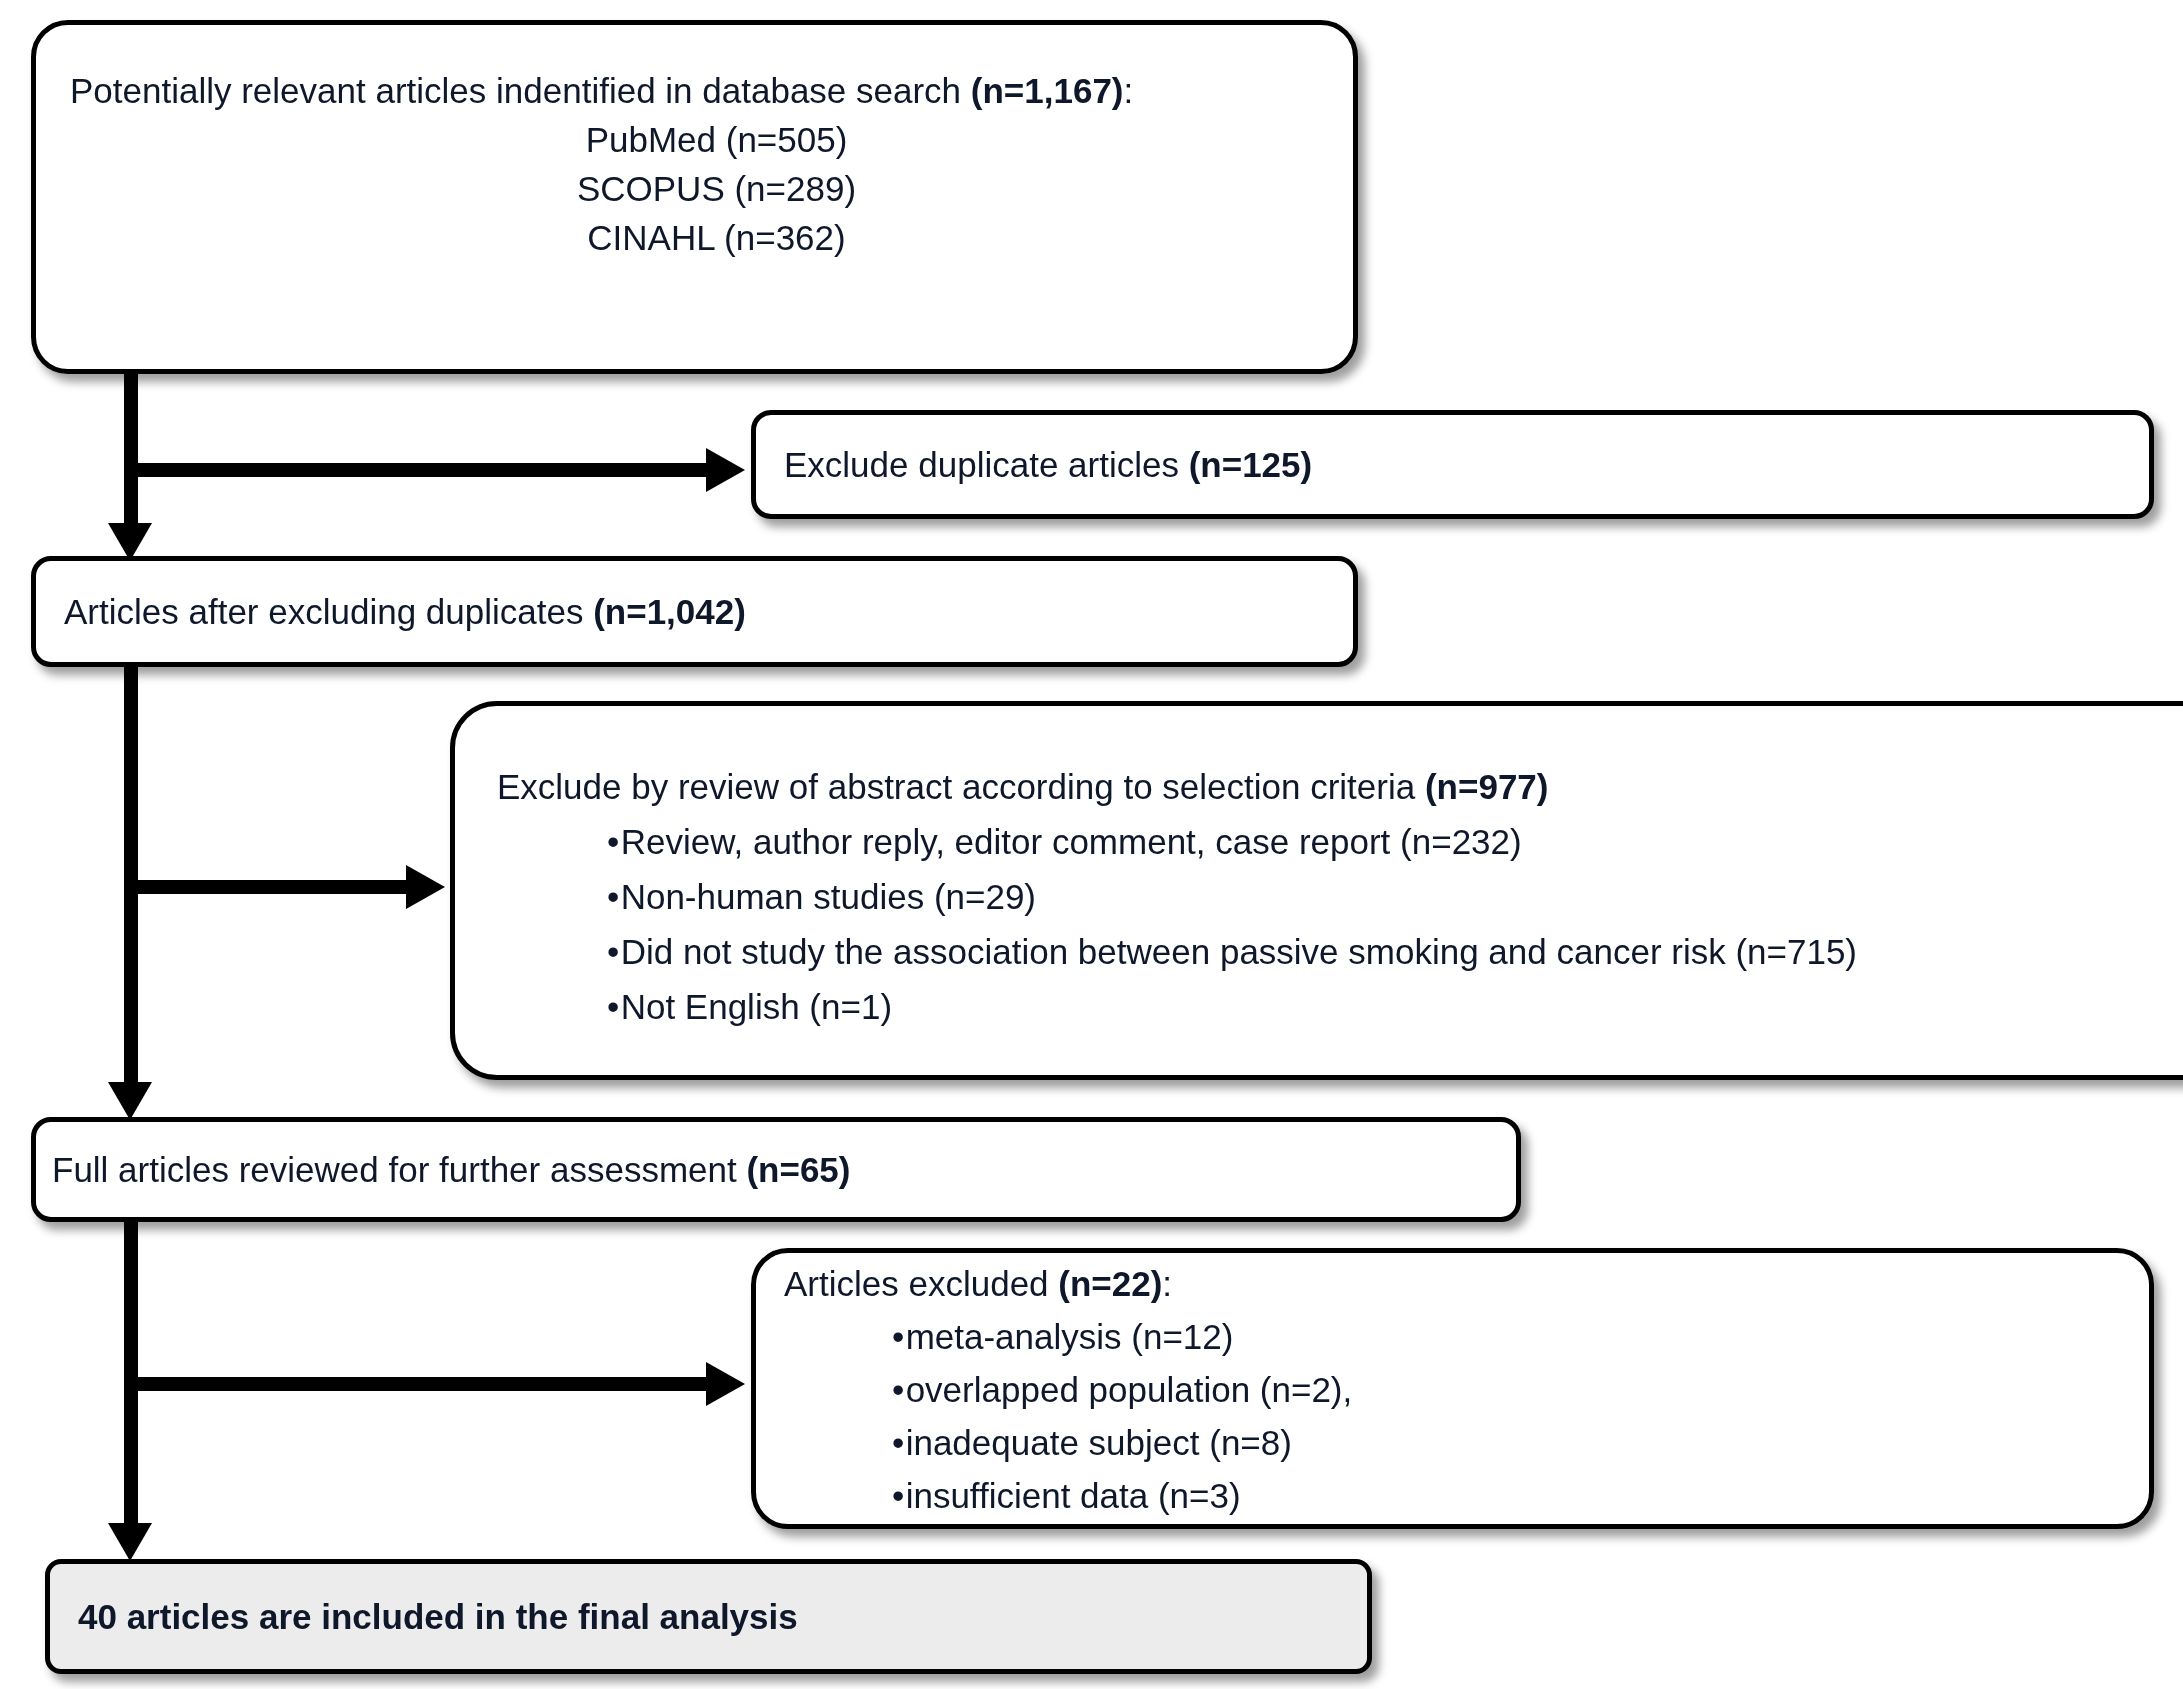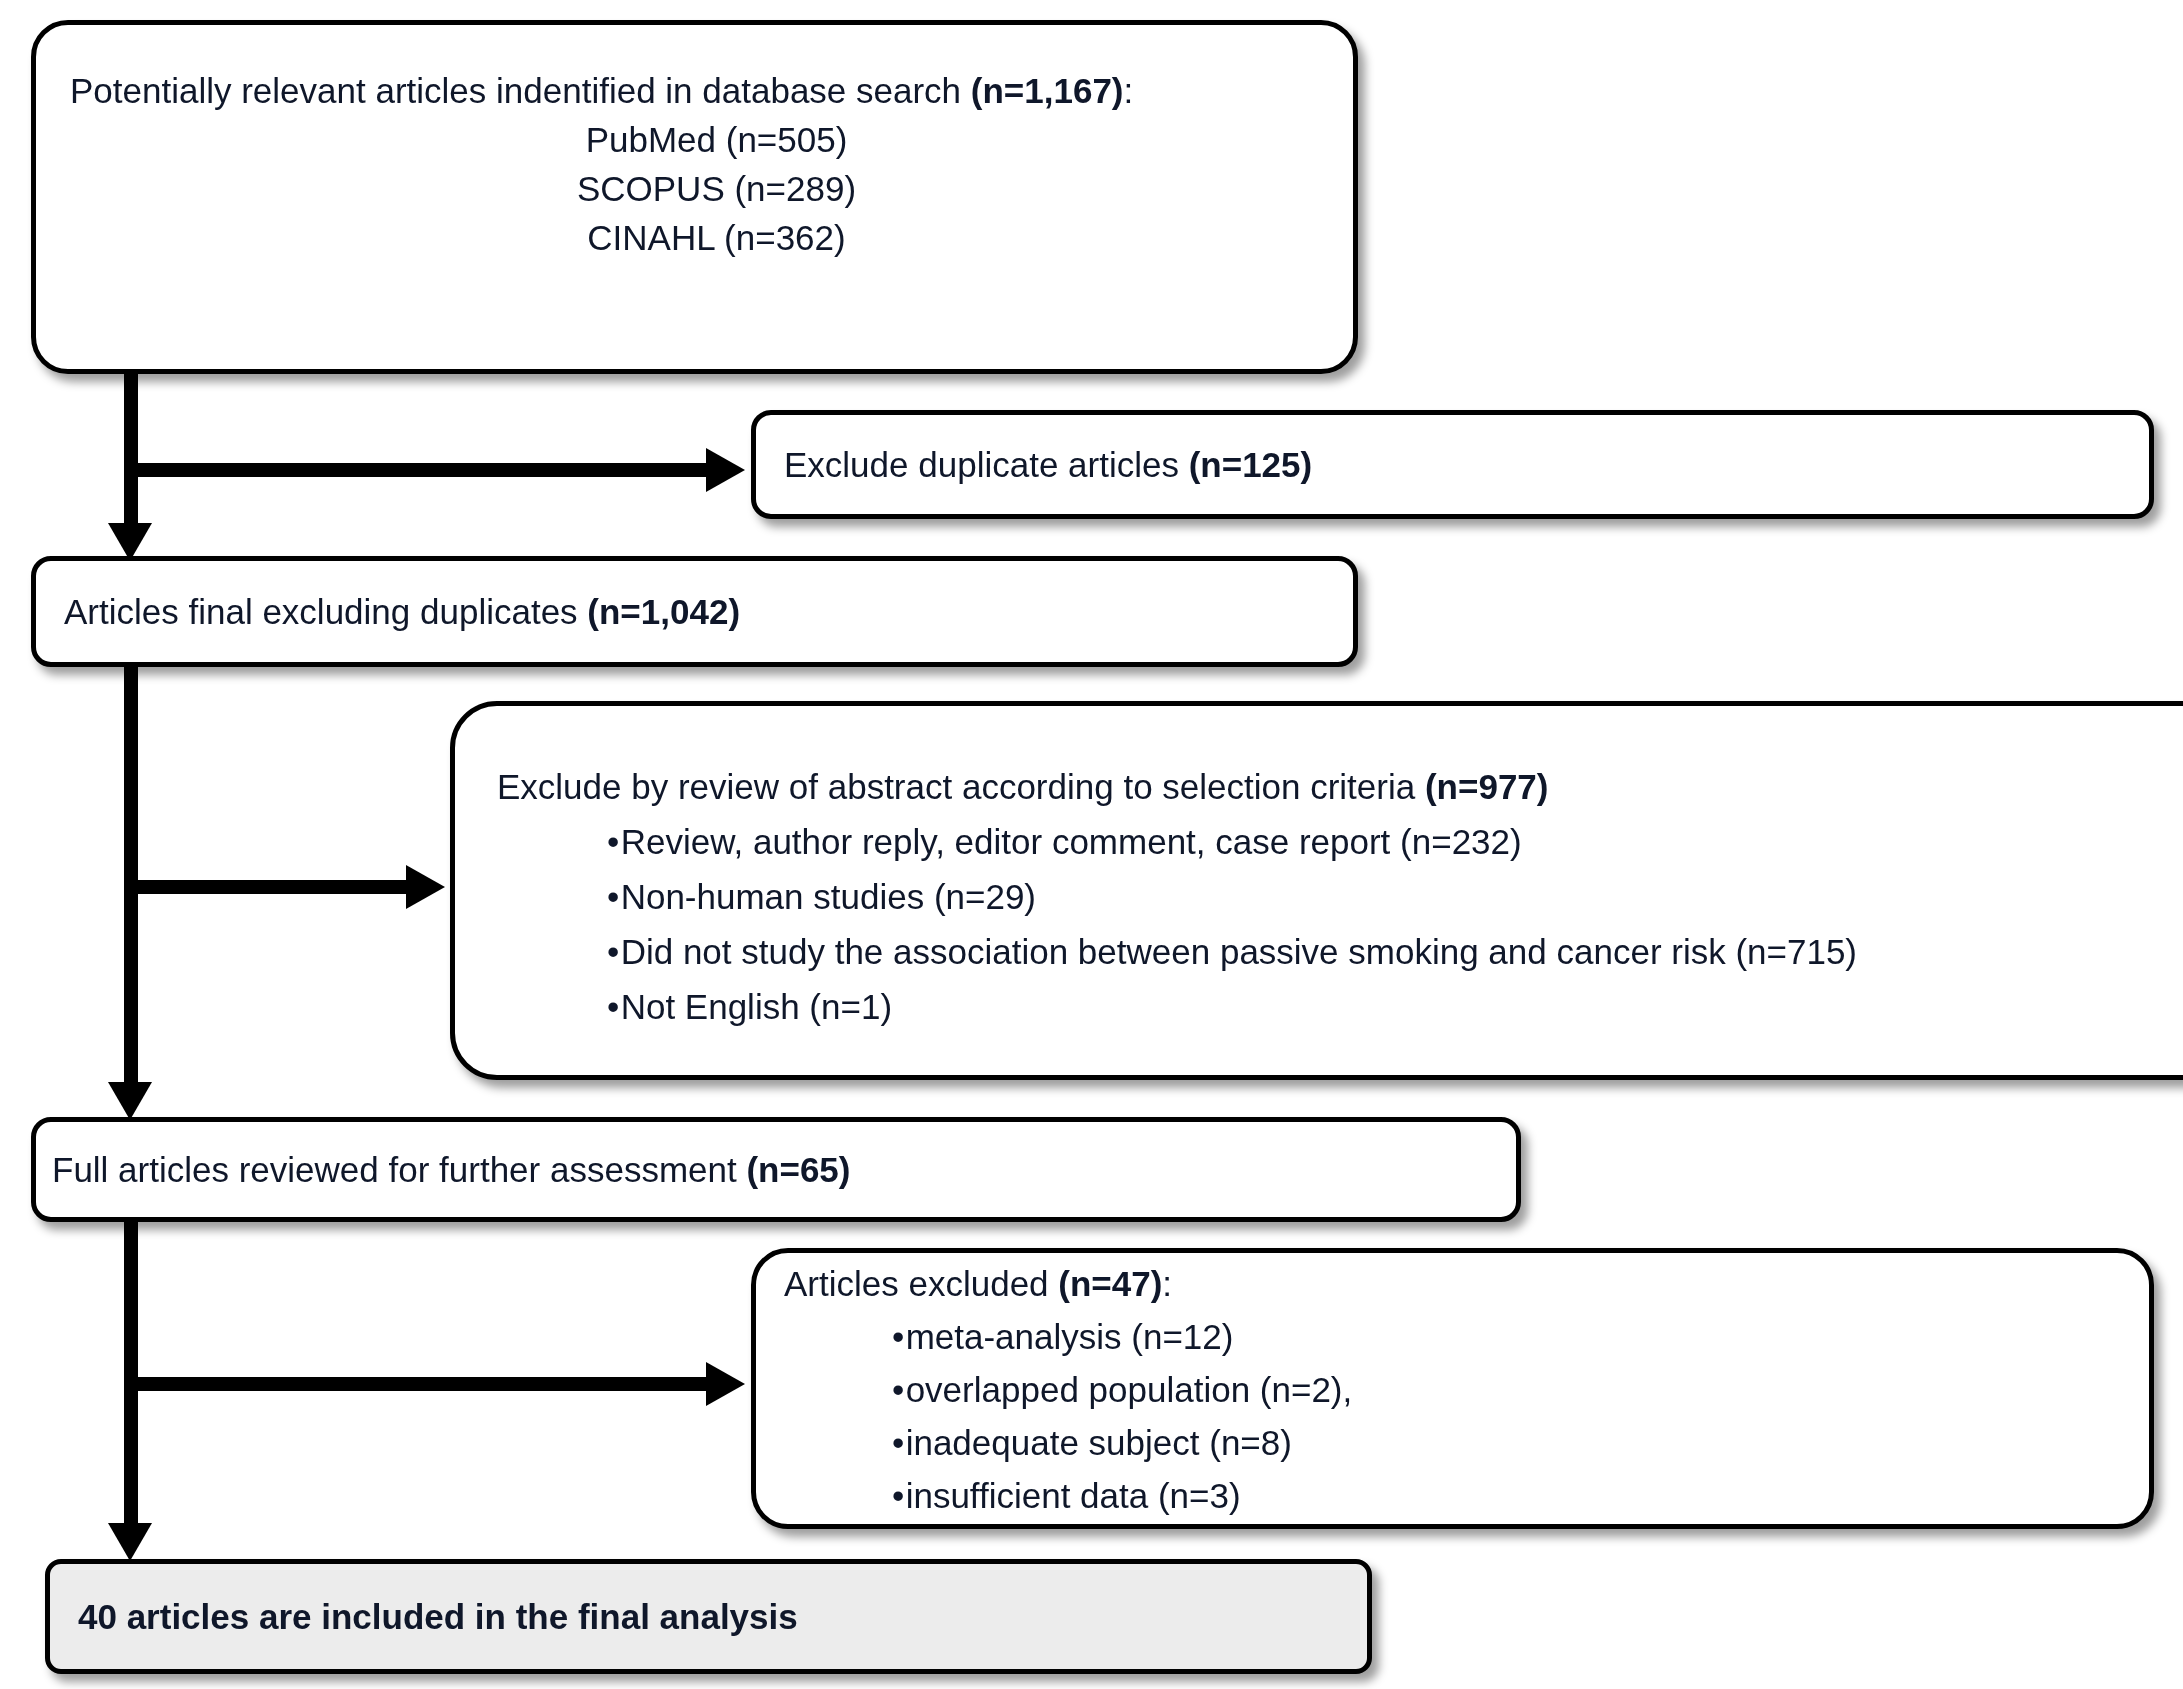--- a/index.html
+++ b/index.html
@@ -146,21 +146,21 @@
   <div class="vshaft" id="vshaft1"></div>
   <div class="head-down" id="vhead1"></div>
   <div class="hshaft" id="hshaft1"></div>
   <div class="head-right" id="hhead1"></div>
 
   <div class="box vcenter" id="box2">
     <div class="ln"><span>Exclude duplicate articles </span><span class="count">(n=125)</span></div>
   </div>
 
   <div class="box vcenter" id="box3">
-    <div class="ln"><span>Articles final excluding duplicates </span><span class="count">(n=1,042)</span></div>
+    <div class="ln"><span>Articles after excluding duplicates </span><span class="count">(n=1,042)</span></div>
   </div>
 
   <div class="vshaft" id="vshaft2"></div>
   <div class="head-down" id="vhead2"></div>
   <div class="hshaft" id="hshaft2"></div>
   <div class="head-right" id="hhead2"></div>
 
   <div class="box" id="box4">
     <div class="ln"><span>Exclude by review of abstract according to selection criteria </span><span class="count">(n=977)</span></div>
     <div class="ln item bullet-line">
@@ -184,21 +184,21 @@
   <div class="box vcenter" id="box5">
     <div class="ln"><span>Full articles reviewed for further assessment </span><span class="count">(n=65)</span></div>
   </div>
 
   <div class="vshaft" id="vshaft3"></div>
   <div class="head-down" id="vhead3"></div>
   <div class="hshaft" id="hshaft3"></div>
   <div class="head-right" id="hhead3"></div>
 
   <div class="box" id="box6">
-    <div class="ln"><span>Articles excluded </span><span class="count">(n=47)</span><span>:</span></div>
+    <div class="ln"><span>Articles excluded </span><span class="count">(n=22)</span><span>:</span></div>
     <div class="ln item bullet-line">
         <span class="bullet">•</span>
         <span>meta-analysis (n=12)</span>
       </div>
     <div class="ln item bullet-line">
         <span class="bullet">•</span>
         <span>overlapped population (n=2),</span>
       </div>
     <div class="ln item bullet-line">
         <span class="bullet">•</span>

